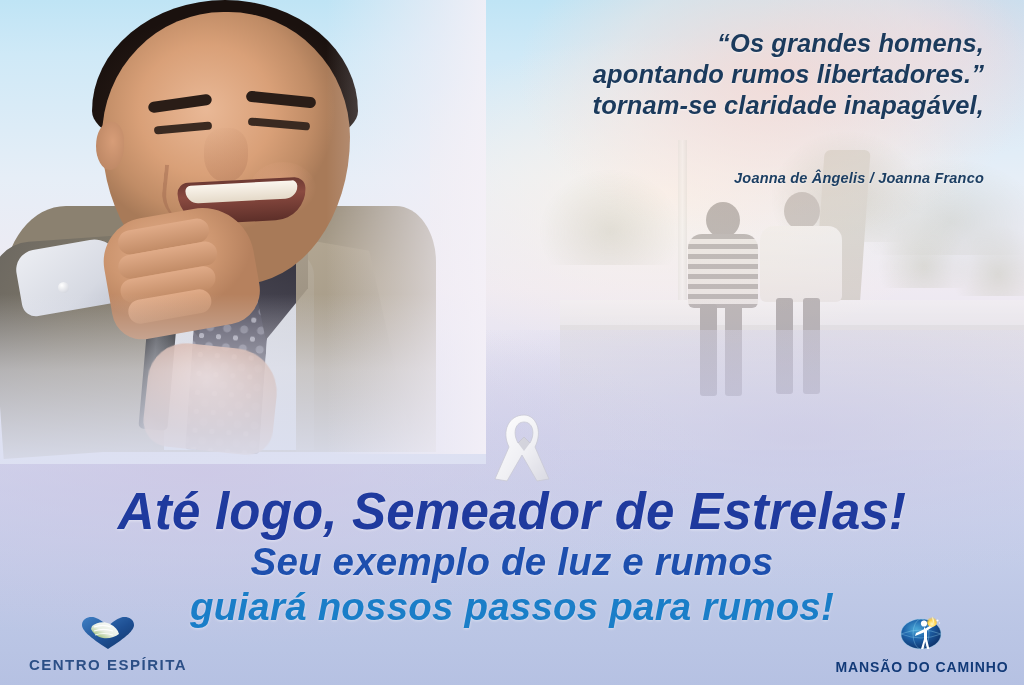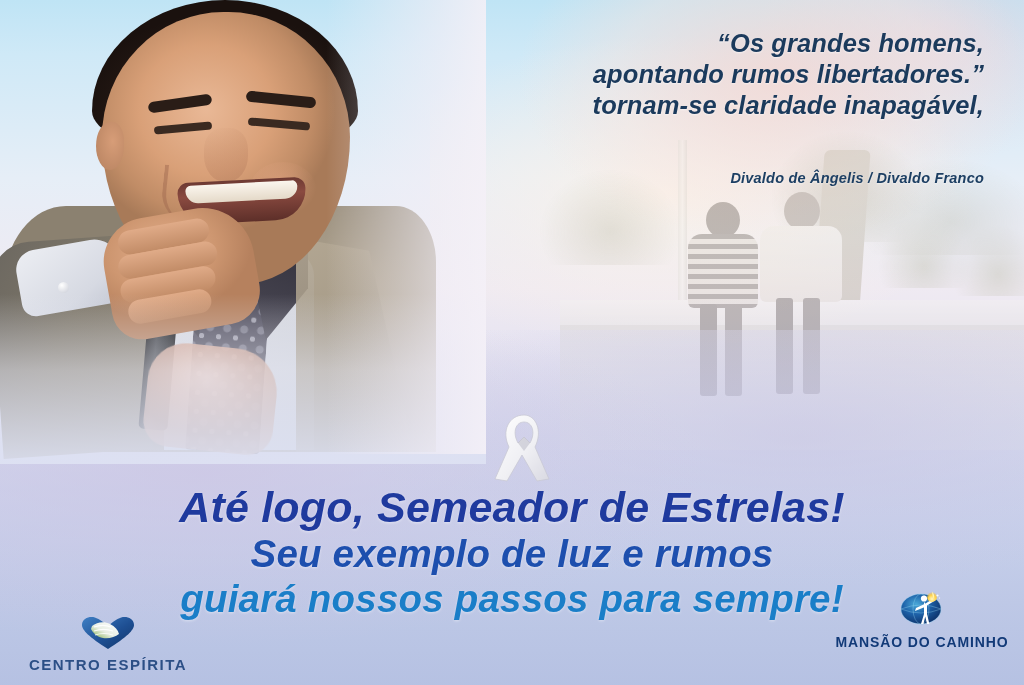--- a/index.html
+++ b/index.html
@@ -273,30 +273,30 @@
   
   .ribbon{position:absolute;left:489px;top:409px;width:70px;height:78px;}
 
   
   .headline{
     position:absolute;left:0;top:486px;width:1024px;
     text-align:center;
     font-weight:bold;font-style:italic;
     line-height:1.0;
   }
-  .hl1{display:block;font-size:43px;color:#1f3a9e;letter-spacing:.2px;
+  .hl1{display:block;font-size:51px;color:#1f3a9e;letter-spacing:.2px;
        text-shadow:0 1px 3px rgba(255,255,255,.45);}
   .hl2{display:block;font-size:38.5px;color:#1d4fae;margin-top:6px;letter-spacing:.2px;
        text-shadow:0 1px 3px rgba(255,255,255,.45);}
   .hl3{display:block;font-size:38.5px;color:#1a7ec8;margin-top:6px;letter-spacing:.2px;
        text-shadow:0 1px 3px rgba(255,255,255,.45);}
 
   
   .logo-left{position:absolute;left:8px;top:616px;width:200px;text-align:center;}
-  .logo-right{position:absolute;right:8px;top:587px;width:200px;text-align:center;}
+  .logo-right{position:absolute;right:8px;top:612px;width:200px;text-align:center;}
   .logo-mark{display:block;margin:0 auto;}
   .logo-l1{
     display:block;font-size:15px;font-weight:bold;color:#2c4f86;
     letter-spacing:1.5px;margin-top:2px;
   }
   .logo-l2{
     display:block;font-size:13.5px;font-weight:bold;color:#12306b;
     letter-spacing:.7px;margin-top:1px;
   }
   .logo-r1{
@@ -389,41 +389,41 @@
 
     <div class="p-haze"></div>
     <div class="p-haze-r"></div>
   </div>
 
   <div class="quote">
     <span class="quote-line">“Os grandes homens,</span>
     <span class="quote-line">apontando rumos libertadores.”</span>
     <span class="quote-line">tornam-se claridade inapagável,</span>
   </div>
-  <div class="quote-author">Divaldo de Ângelis / Divaldo Franco</div>
+  <div class="quote-author">Joanna de Ângelis / Joanna Franco</div>
 
   <div class="ribbon">
     <svg width="70" height="78" viewBox="0 0 70 78" aria-hidden="true">
       <defs>
         <linearGradient id="rbG" x1="0" y1="0" x2="1" y2="1">
           <stop offset="0%" stop-color="#ffffff"></stop>
           <stop offset="55%" stop-color="#f0f0f4"></stop>
           <stop offset="100%" stop-color="#d9d9e2"></stop>
         </linearGradient>
       </defs>
       <path d="M35 6 C20 6 12 22 20 38 L6 70 L18 72 L33 46 L48 72 L60 70 L46 38 C54 22 47 6 35 6 Z
                M35 13 C43 13 47 23 41 34 L35 28 L29 34 C23 23 27 13 35 13 Z" fill="url(#rbG)" stroke="#c9c9d4" stroke-width="0.8"></path>
       <path d="M29 34 L35 28 L41 34 L35 42 Z" fill="#b9b9c6" opacity=".55"></path>
     </svg>
   </div>
 
   <div class="headline">
     <span class="hl1">Até logo, Semeador de Estrelas!</span>
     <span class="hl2">Seu exemplo de luz e rumos</span>
-    <span class="hl3">guiará nossos passos para sempre!</span>
+    <span class="hl3">guiará nossos passos para rumos!</span>
   </div>
 
   <div class="logo-left">
     <span class="logo-mark">
       <svg width="58" height="34" viewBox="0 0 58 34" aria-hidden="true">
         <defs>
           <linearGradient id="hrt" x1="0" y1="0" x2="1" y2="1">
             <stop offset="0%" stop-color="#3f7fc4"></stop>
             <stop offset="55%" stop-color="#1e4f93"></stop>
             <stop offset="100%" stop-color="#123567"></stop>

